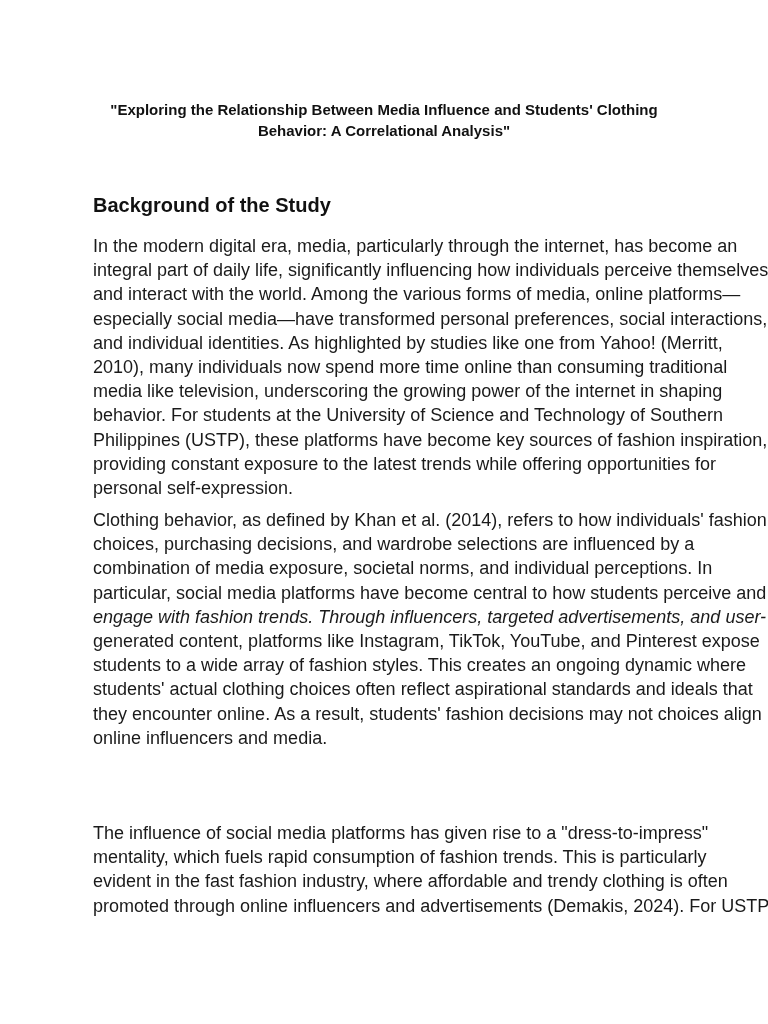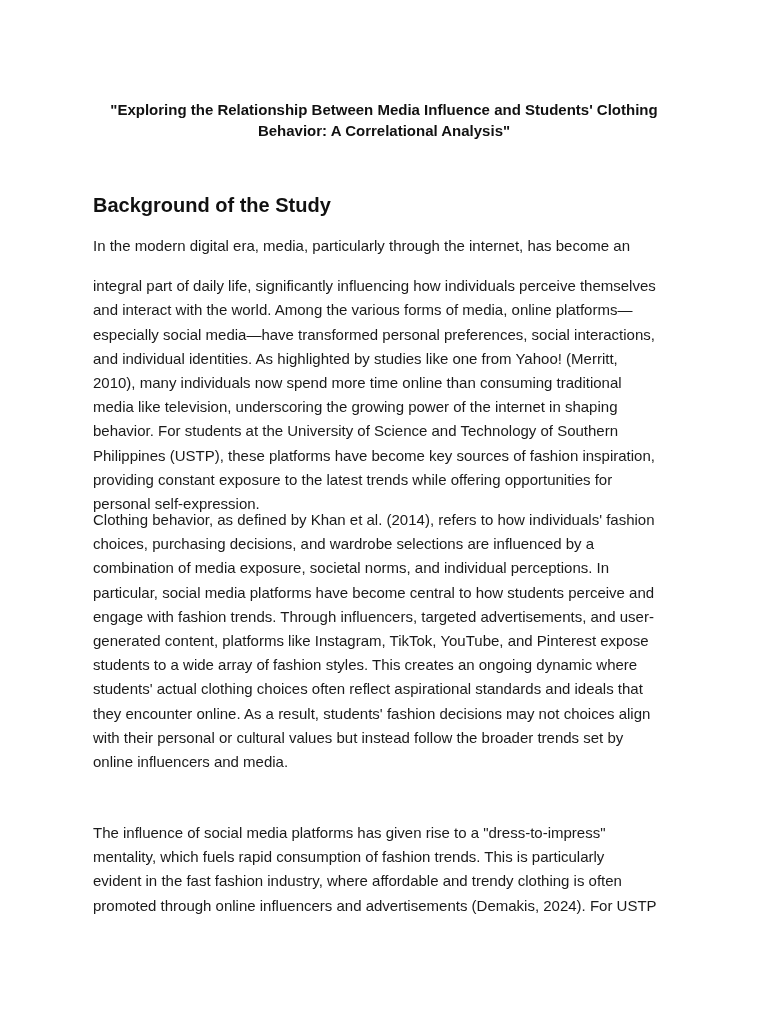--- a/index.html
+++ b/index.html
@@ -3,63 +3,62 @@
 <meta charset="utf-8">
 <style>
   html, body { margin: 0; padding: 0; background: #ffffff; }
   body { width: 768px; height: 1024px; overflow: hidden; position: relative;
          font-family: "Liberation Sans", sans-serif; color: #1a1a1a; }
   .page { position: absolute; left: 0; top: 0; width: 768px; height: 1024px; background: #fff; }
   .title { position: absolute; left: 93px; width: 582px; text-align: center;
            font-weight: bold; font-size: 15px; line-height: 21px; top: 99px; color: #111; }
   .title .tl { display: block; white-space: nowrap; }
   .heading { position: absolute; left: 93px; top: 194px; font-weight: bold; font-size: 20px; color: #111; }
-  .para { position: absolute; left: 93px; width: 582px; font-size: 15px; line-height: 24.2px; }
+  .para { position: absolute; left: 93px; width: 582px; font-size: 18px; line-height: 24.2px; }
   .line { display: block; height: 24.2px; text-align: justify; text-align-last: justify; white-space: nowrap; overflow: visible; }
   .line.last { text-align-last: left; }
   #p1 { top: 234px; }
   #p2 { top: 508px; }
   #p3 { top: 821px; }
 </style>
 </head>
 <body>
 
 <div class="page">
   <div class="title">
     <span class="tl">"Exploring the Relationship Between Media Influence and Students' Clothing</span>
     <span class="tl">Behavior: A Correlational Analysis"</span>
   </div>
 
   <div class="heading">Background of the Study</div>
 
   <div class="para" id="p1">
     <span class="line" style="white-space: nowrap; word-spacing: 0px; text-align: left; text-align-last: left;">In the modern digital era, media, particularly through the internet, has become an</span>
-    <span class="line" style="white-space: nowrap; word-spacing: 0px; text-align: left; text-align-last: left; margin-top: 16px;">integral part of daily life, significantly influencing how individuals perceive themselves</span>
+    <span class="line" style="white-space: nowrap; word-spacing: 0px; text-align: left; text-align-last: left;">integral part of daily life, significantly influencing how individuals perceive themselves</span>
     <span class="line" style="white-space: nowrap; word-spacing: 0px; text-align: left; text-align-last: left;">and interact with the world. Among the various forms of media, online platforms—</span>
     <span class="line" style="white-space: nowrap; word-spacing: 0px; text-align: left; text-align-last: left;">especially social media—have transformed personal preferences, social interactions,</span>
     <span class="line" style="white-space: nowrap; word-spacing: 0px; text-align: left; text-align-last: left;">and individual identities. As highlighted by studies like one from Yahoo! (Merritt,</span>
     <span class="line" style="white-space: nowrap; word-spacing: 0px; text-align: right; text-align-last: left;">2010), many individuals now spend more time online than consuming traditional</span>
     <span class="line" style="white-space: nowrap; word-spacing: 0px; text-align: left; text-align-last: left;">media like television, underscoring the growing power of the internet in shaping</span>
     <span class="line" style="white-space: nowrap; word-spacing: 0px; text-align: left; text-align-last: left;">behavior. For students at the University of Science and Technology of Southern</span>
     <span class="line" style="white-space: nowrap; word-spacing: 0px; text-align: left; text-align-last: left;">Philippines (USTP), these platforms have become key sources of fashion inspiration,</span>
     <span class="line" style="white-space: nowrap; word-spacing: 0px; text-align: left; text-align-last: left;">providing constant exposure to the latest trends while offering opportunities for</span>
     <span class="line last" style="white-space: nowrap;">personal self-expression.</span>
   </div>
 
   <div class="para" id="p2">
     <span class="line" style="white-space: nowrap; word-spacing: 0px; text-align: left; text-align-last: left;">Clothing behavior, as defined by Khan et al. (2014), refers to how individuals' fashion</span>
     <span class="line" style="white-space: nowrap; word-spacing: 0px; text-align: right; text-align-last: left;">choices, purchasing decisions, and wardrobe selections are influenced by a</span>
     <span class="line" style="white-space: nowrap; word-spacing: 0px; text-align: center; text-align-last: left;">combination of media exposure, societal norms, and individual perceptions. In</span>
     <span class="line" style="white-space: nowrap; word-spacing: 0px; text-align: left; text-align-last: left;">particular, social media platforms have become central to how students perceive and</span>
-    <span class="line" style="white-space: nowrap; word-spacing: 0px; text-align: center; text-align-last: left;">engage with fashion trends. Through influencers, targeted advertisements, and user-</span>
+    <span class="line" style="white-space: nowrap; word-spacing: 0px; text-align: center; text-align-last: left; font-style: italic;">engage with fashion trends. Through influencers, targeted advertisements, and user-</span>
     <span class="line" style="white-space: nowrap; word-spacing: 0px; text-align: left; text-align-last: left;">generated content, platforms like Instagram, TikTok, YouTube, and Pinterest expose</span>
     <span class="line" style="white-space: nowrap; word-spacing: 0px; text-align: left; text-align-last: left;">students to a wide array of fashion styles. This creates an ongoing dynamic where</span>
     <span class="line" style="white-space: nowrap; word-spacing: 0px; text-align: left; text-align-last: left;">students' actual clothing choices often reflect aspirational standards and ideals that</span>
     <span class="line" style="white-space: nowrap; word-spacing: 0px; text-align: left; text-align-last: left;">they encounter online. As a result, students' fashion decisions may not choices align</span>
-    <span class="line" style="white-space: nowrap; word-spacing: 0px; text-align: left; text-align-last: left;">with their personal or cultural values but instead follow the broader trends set by</span>
     <span class="line last" style="white-space: nowrap;">online influencers and media.</span>
   </div>
 
   <div class="para" id="p3">
     <span class="line" style="white-space: nowrap; word-spacing: 0px; text-align: left; text-align-last: left;">The influence of social media platforms has given rise to a "dress-to-impress"</span>
     <span class="line" style="white-space: nowrap; word-spacing: 0px; text-align: left; text-align-last: left;">mentality, which fuels rapid consumption of fashion trends. This is particularly</span>
     <span class="line" style="white-space: nowrap; word-spacing: 0px; text-align: left; text-align-last: left;">evident in the fast fashion industry, where affordable and trendy clothing is often</span>
     <span class="line" style="white-space: nowrap; word-spacing: 0px; text-align: left; text-align-last: left;">promoted through online influencers and advertisements (Demakis, 2024). For USTP</span>
   </div>
 </div>

